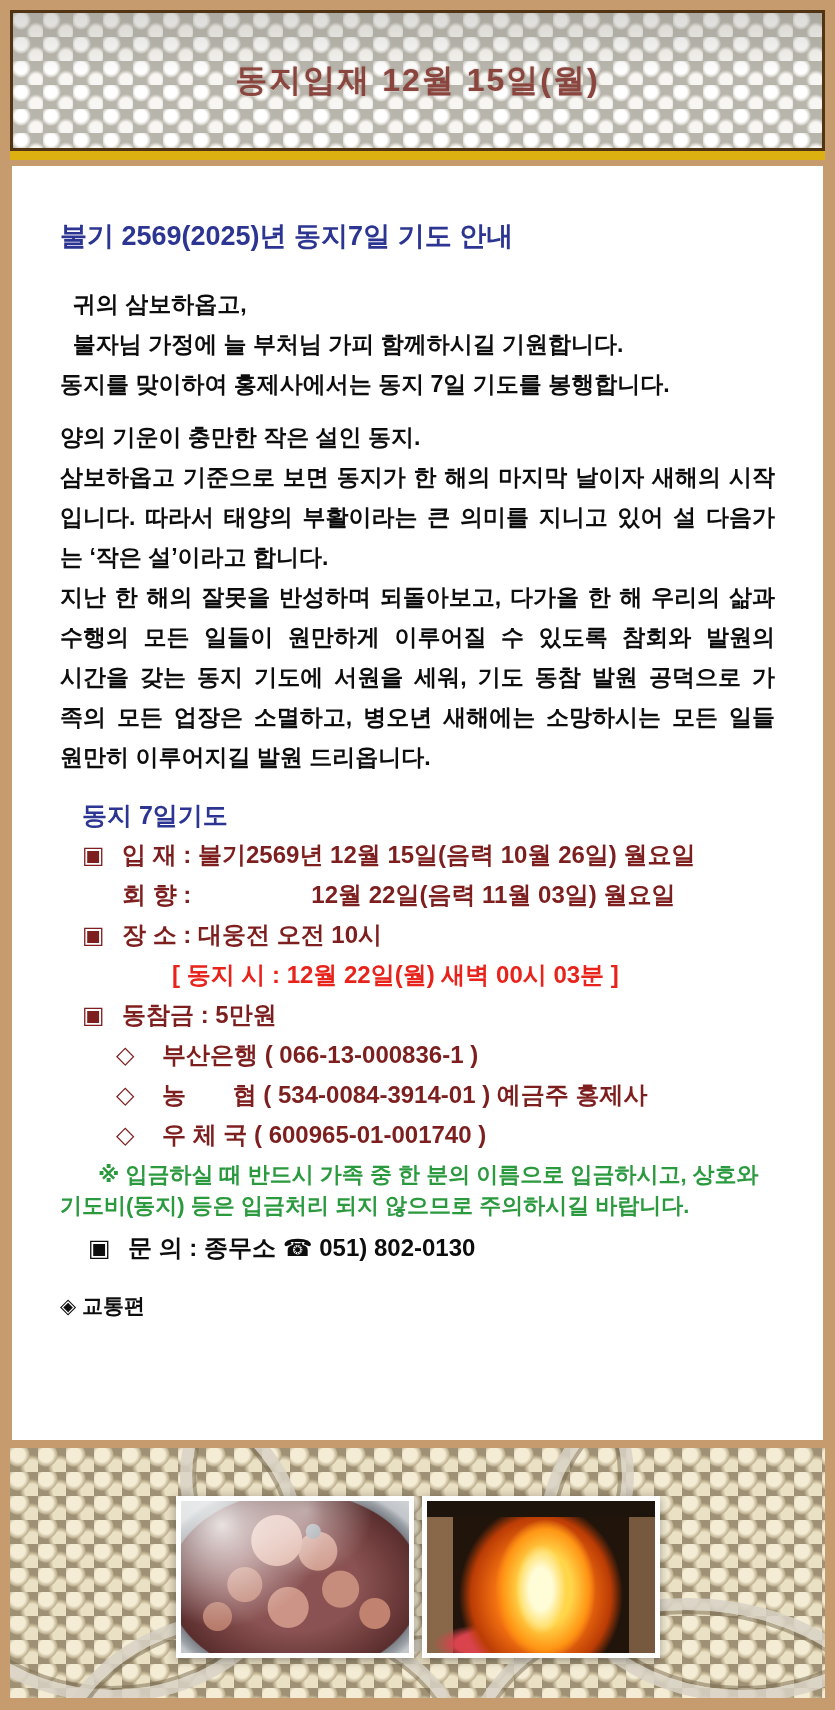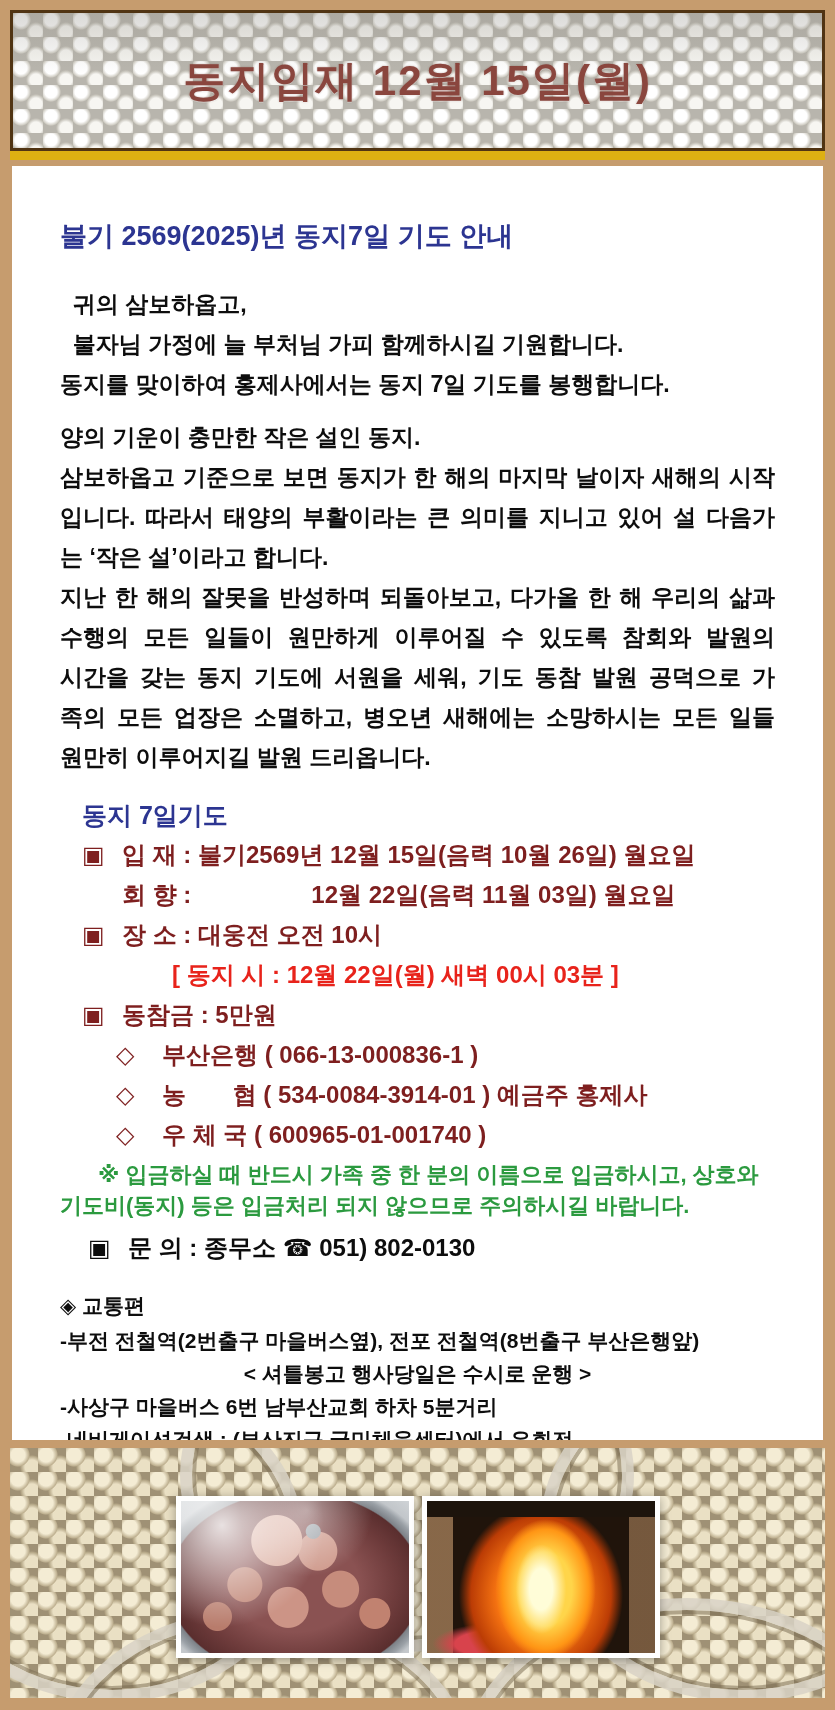--- a/index.html
+++ b/index.html
@@ -14,21 +14,21 @@
     border:3px solid #503413;box-sizing:border-box;
     background-color:#b8b5ad;
     background-image:
       linear-gradient(rgba(150,148,140,.35), rgba(255,255,255,0) 45%),
       radial-gradient(circle at 8px 7px,  #ffffff 0 6px, #d2cfc6 9px, rgba(0,0,0,0) 10px),
       radial-gradient(circle at 23px 19px,#f7f6f2 0 6px, #c6c3ba 9px, rgba(0,0,0,0) 10px);
     background-size:auto,30px 24px,30px 24px;
     display:flex;align-items:center;justify-content:center;
   }
   .hero-title{
-    font-size:42px;letter-spacing:2px;color:#8a463e;white-space:nowrap;
+    font-size:32px;letter-spacing:2px;color:#8a463e;white-space:nowrap;
     text-shadow:0 1px 0 rgba(255,255,255,.35), 0 0 2px rgba(90,40,30,.4);
   }
   .gold-bar{position:absolute;top:151px;left:10px;width:815px;height:9px;background:#ddb012;}
   
   .panel{
     position:absolute;top:166px;left:12px;width:811px;height:1274px;
     background:#ffffff;padding:0 48px;box-sizing:border-box;overflow:hidden;color:#0d0d0d;
   }
   .notice-title{margin-top:52px;text-align:left;font-size:27px;color:#2c3591;white-space:nowrap;}
   .intro{margin-top:30px;}
@@ -139,26 +139,20 @@
       </div>
     <div class="deposit" id="deposit-note">
         <div class="line g1">※ 입금하실 때 반드시 가족 중 한 분의 이름으로 입금하시고, 상호와</div>
         <div class="line g2">기도비(동지) 등은 입금처리 되지 않으므로 주의하시길 바랍니다.</div>
       </div>
     <div class="row contact">
       <span class="marker">▣</span>
       <span class="txt">문 의 : 종무소 ☎ 051) 802-0130</span>
     </div>
     <div class="transport-title">◈ 교통편</div>
-    <div class="transport" id="transport-lines">
-        <div class="tline">-부전 전철역(2번출구 마을버스옆), 전포 전철역(8번출구 부산은행앞)</div>
-        <div class="tline center">&lt; 셔틀봉고 행사당일은 수시로 운행 &gt;</div>
-        <div class="tline">-사상구 마을버스 6번 남부산교회 하차 5분거리</div>
-        <div class="tline">-네비게이션검색 : (부산진구 국민체육센터)에서 우회전</div>
-      </div>
   </div>
 
   <div class="strip">
     <div class="tray t1"></div>
     <div class="tray t2"></div>
     <div class="tray t3"></div>
     <div class="tray t4"></div>
     <div class="tray t5"></div>
     <div class="insets">
       <div class="inset pot"></div>

